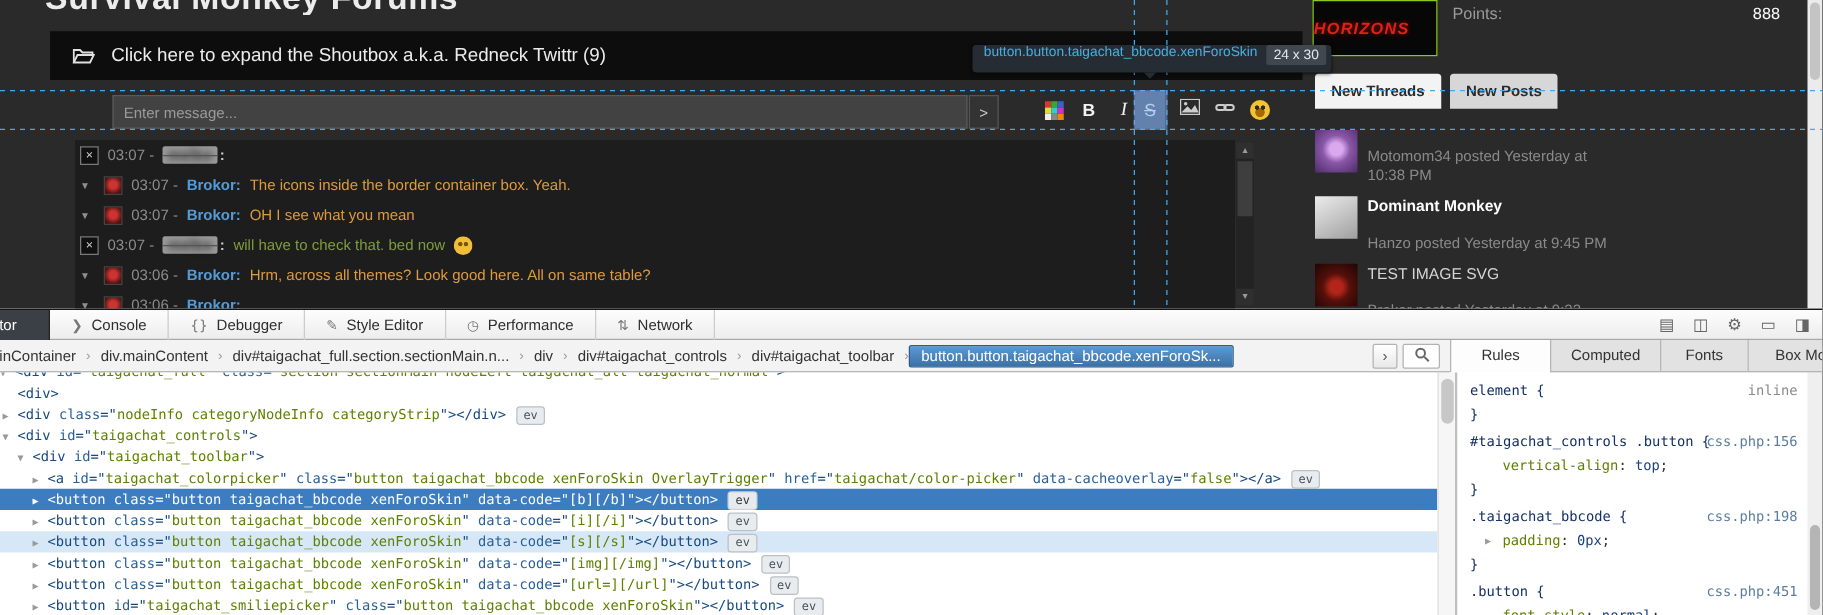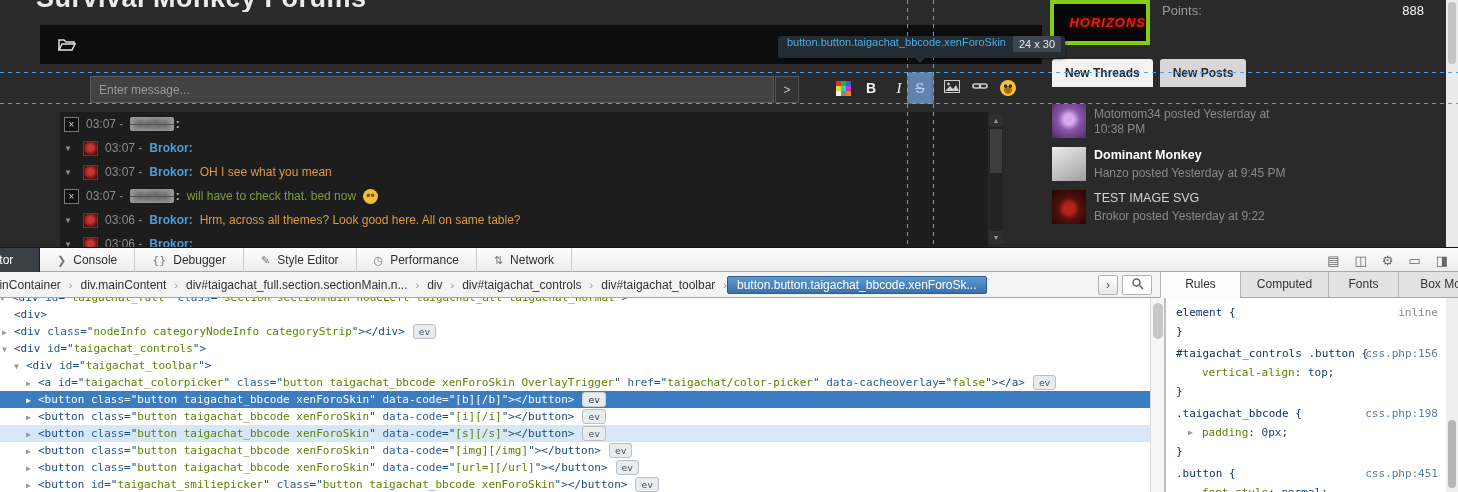--- a/index.html
+++ b/index.html
@@ -43,36 +43,36 @@
     radial-gradient(circle at 65% 42%,#7a5600 0 1.5px,transparent 2px),#f0bf39}
   #chat-sb{position:absolute;left:989px;top:114px;width:14px;height:130px;background:#232323}
   #chat-sb .sbtn{position:absolute;left:0;width:14px;height:13px;background:#2f2f2f;color:#9a9a9a;font-size:7px;text-align:center;line-height:13px;cursor:pointer}
   #chat-sb .up{top:0}
   #chat-sb .down{bottom:0}
   #chat-sb .thumb{position:absolute;left:1px;top:15px;width:12px;height:44px;background:#3e3e3e}
 
   
   #points-label{position:absolute;left:1162px;top:3px;font-size:13px;color:#9a9a9a}
   #points-value{position:absolute;left:1330px;top:3px;width:94px;text-align:right;font-size:13px;color:#fafafa}
-  #banner{position:absolute;left:1050px;top:0;width:100px;height:45px;background:#070707;border:4px solid #84cc16;display:flex;align-items:center;justify-content:flex-end;cursor:pointer}
+  #banner{position:absolute;left:1050px;top:0;width:100px;height:45px;background:#070707;border:1px solid #84cc16;display:flex;align-items:center;justify-content:flex-start;cursor:pointer}
   #banner span{color:#e02015;font-weight:bold;font-style:italic;font-size:13px;letter-spacing:1px;text-shadow:0 0 4px #8a0f08}
   #side-tabs{position:absolute;left:1052px;top:59px;display:flex;gap:7px}
   .ptab{height:28px;line-height:28px;padding:0 13px;font-size:12px;font-weight:bold;color:#2b2b2b;background:#d7d7d7;border-radius:3px 3px 0 0;cursor:pointer}
   .ptab.active{background:#f3f3f3}
   #side-items{position:absolute;left:1052px;top:104px;width:260px}
   .sitem{display:flex;gap:8px;margin-bottom:9px}
   .savatar{width:34px;height:34px;flex:0 0 34px;cursor:pointer}
   .av0{background:radial-gradient(circle at 50% 45%,#d9a9ef 0 5px,#8a57a8 11px,#4c2b66)}
   .av1{background:linear-gradient(150deg,#ececec,#9f9f9f)}
   .av2{background:radial-gradient(circle at 50% 55%,#b3251a 0 5px,#55100a 11px,#1d0503)}
   .stitle{font-size:12.5px;line-height:16px;cursor:pointer}
   .s0{color:#7fa9d2}
   .s1{color:#fff;font-weight:bold}
   .s2{color:#d5d5d5}
-  .smeta{font-size:12px;line-height:15px;color:#8a8a8a;width:200px;margin-top:3px}
+  .smeta{font-size:12px;line-height:15px;color:#8a8a8a;width:200px;margin-top:14px}
   #page-sb{position:absolute;left:1446px;top:0;width:12px;height:247px;background:#ebebeb}
   #page-sb .thumb{position:absolute;left:2px;top:2px;width:8px;height:62px;background:#c4c4c4;border-radius:4px}
 
   
   .gv{position:absolute;top:0;height:247px;width:1px;background:repeating-linear-gradient(to bottom,#3fa9f5 0 4px,transparent 4px 8px)}
   .gh{position:absolute;left:0;width:1458px;height:1px;background:repeating-linear-gradient(to right,#3fa9f5 0 4px,transparent 4px 8px)}
   #hl-overlay{position:absolute;left:907px;top:72px;width:27px;height:32px;background:rgba(125,170,235,.5)}
   #infobar{position:absolute;left:778px;top:36px;height:22px;display:flex;align-items:flex-start;gap:7px;background:#252c33;border-radius:3px;padding:0 4px 0 9px;font-size:11px;box-shadow:0 1px 3px rgba(0,0,0,.6)}
   #infobar .sel{color:#46afe3}
   #infobar .dims{background:#40484f;color:#e4e9ee;padding:2px 6px;border-radius:2px}
@@ -141,20 +141,21 @@
         <span>Survival Monkey Forums</span>
       </div>
 
     <div id="shout-header">
       <span class="folder">
         <svg width="18" height="14" viewBox="0 0 18 14" fill="none" stroke="#e0e0e0" stroke-width="1.5">
             <path d="M1 12 V2 h5 l2 2 h8 v2"></path>
             <path d="M1 12 l3 -6 h13 l-3 6 z"></path>
           </svg>
       </span>
+      <span>Click here to expand the Shoutbox a.k.a. Redneck Twittr (9)</span>
     </div>
 
     <input id="msg-input" placeholder="Enter message..." style="">
     <button id="send-btn">&gt;</button>
     <div id="fmt-buttons">
         <div class="fmt-btn" style="left: 831px;">
           <span class="grid9">
             <i style="background: rgb(221, 51, 51);"></i>
             <i style="background: rgb(51, 170, 51);"></i>
             <i style="background: rgb(51, 102, 204);"></i>
@@ -201,20 +202,21 @@
             <span class="ximg">×</span>
             <span class="ctime">03:07 -</span>
             <span class="redchip">melbo<i class="strike"></i></span>
             <span class="colon">:</span>
           </div>
           <div class="chat-row">
             <span class="chev">▼</span>
             <span class="cavatar"></span>
             <span class="ctime">03:07 -</span>
             <span class="uname">Brokor:</span>
+            <span class="ctext orange">The icons inside the border container box. Yeah.</span>
           </div>
           <div class="chat-row">
             <span class="chev">▼</span>
             <span class="cavatar"></span>
             <span class="ctime">03:07 -</span>
             <span class="uname">Brokor:</span>
             <span class="ctext orange">OH I see what you mean</span>
           </div>
           <div class="chat-row">
             <span class="ximg">×</span>

